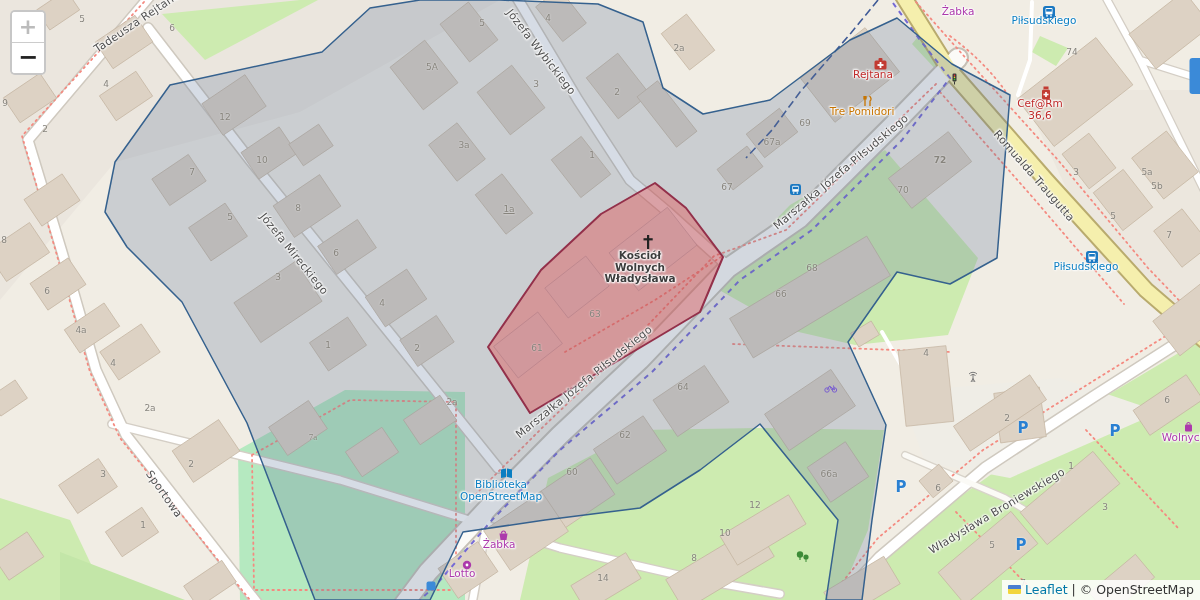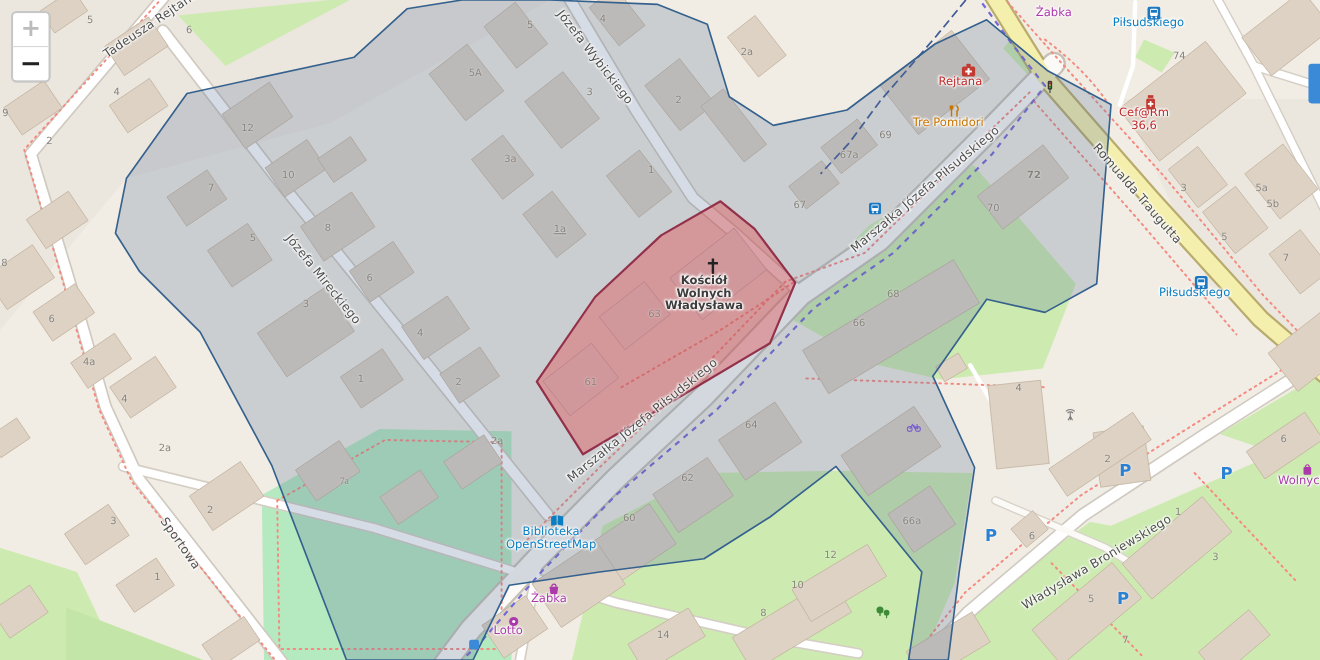--- a/index.html
+++ b/index.html
@@ -242,21 +242,21 @@
       <div class="hnum" style="left: 313px; top: 437px; font-family: Liberation Serif, serif;">7a</div>
       <div class="hnum" style="left: 482px; top: 23px;">5</div>
       <div class="hnum" style="left: 432px; top: 67px;">5A</div>
       <div class="hnum" style="left: 536px; top: 84px;">3</div>
       <div class="hnum" style="left: 464px; top: 145px;">3a</div>
       <div class="hnum" style="left: 592px; top: 155px;">1</div>
       <div class="hnum" style="left: 509px; top: 209px; text-decoration: underline;">1a</div>
       <div class="hnum" style="left: 548px; top: 18px;">4</div>
       <div class="hnum" style="left: 617px; top: 92px;">2</div>
       <div class="hnum" style="left: 679px; top: 48px;">2a</div>
-      <div class="hnum" style="left: 595px; top: 286px; text-align: right;">63</div>
+      <div class="hnum" style="left: 595px; top: 314px; text-align: right;">63</div>
       <div class="hnum" style="left: 537px; top: 348px;">61</div>
       <div class="hnum" style="left: 772px; top: 142px;">67a</div>
       <div class="hnum" style="left: 805px; top: 123px;">69</div>
       <div class="hnum" style="left: 727px; top: 187px;">67</div>
       <div class="hnum" style="left: 940px; top: 160px; font-weight: bold;">72</div>
       <div class="hnum" style="left: 903px; top: 190px;">70</div>
       <div class="hnum" style="left: 812px; top: 268px;">68</div>
       <div class="hnum" style="left: 781px; top: 294px;">66</div>
       <div class="hnum" style="left: 926px; top: 353px;">4</div>
       <div class="hnum" style="left: 829px; top: 474px;">66a</div>
@@ -432,14 +432,20 @@
       <div class="micon" style="left: 1021px; top: 545px;"><span class="pglyph">P</span></div>
       <div class="micon" style="left: 1196px; top: 76px;"><span class="bluebar"></span></div>
       <div class="micon" style="left: 431px; top: 586px;"><span class="bluesmall"></span></div>
     </div>
 
 <div class="zoomctl">
   <a class="zbtn plus">+</a>
   <a class="zbtn minus">−</a>
 </div>
 
-
+<div class="attrib">
+  <span class="flag"></span>
+  <a class="leaflet-link">Leaflet</a>
+  <span class="sep">|</span>
+  <a class="osm-link">© OpenStreetMap</a>
 </div>
 
+</div>
+
 </body></html>

